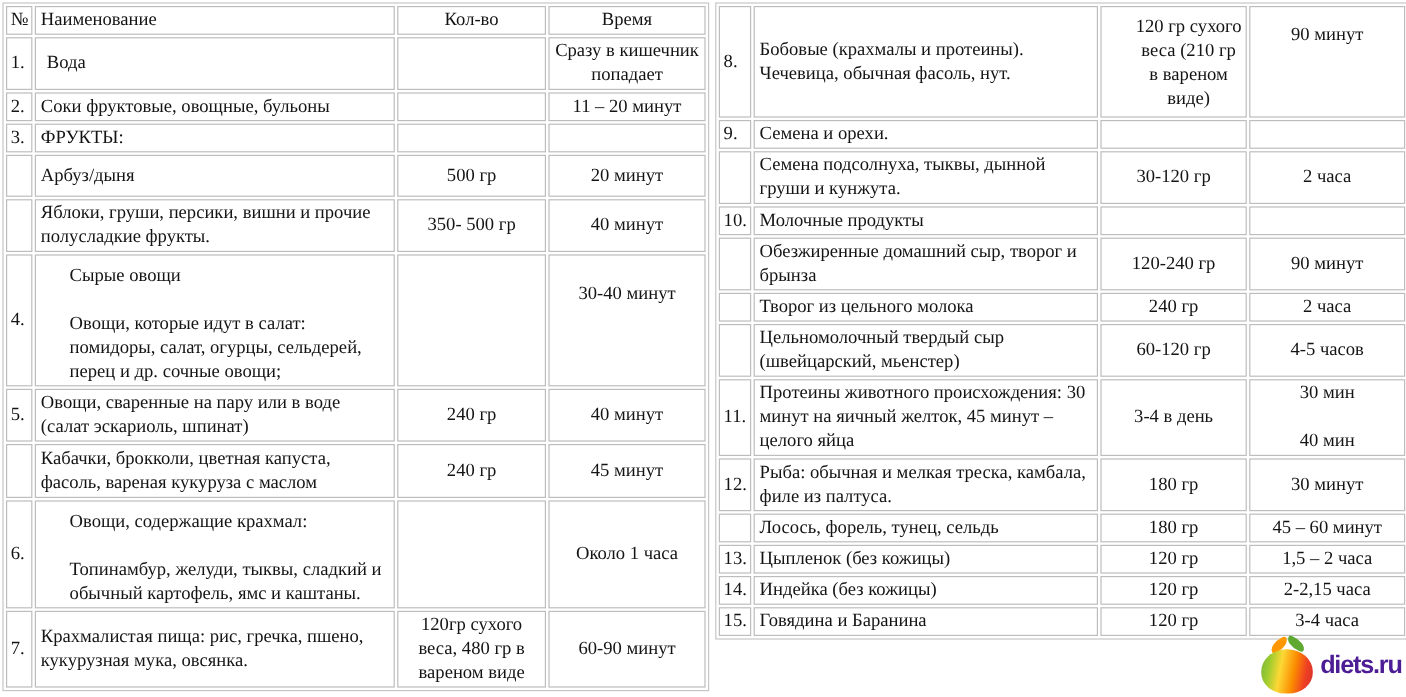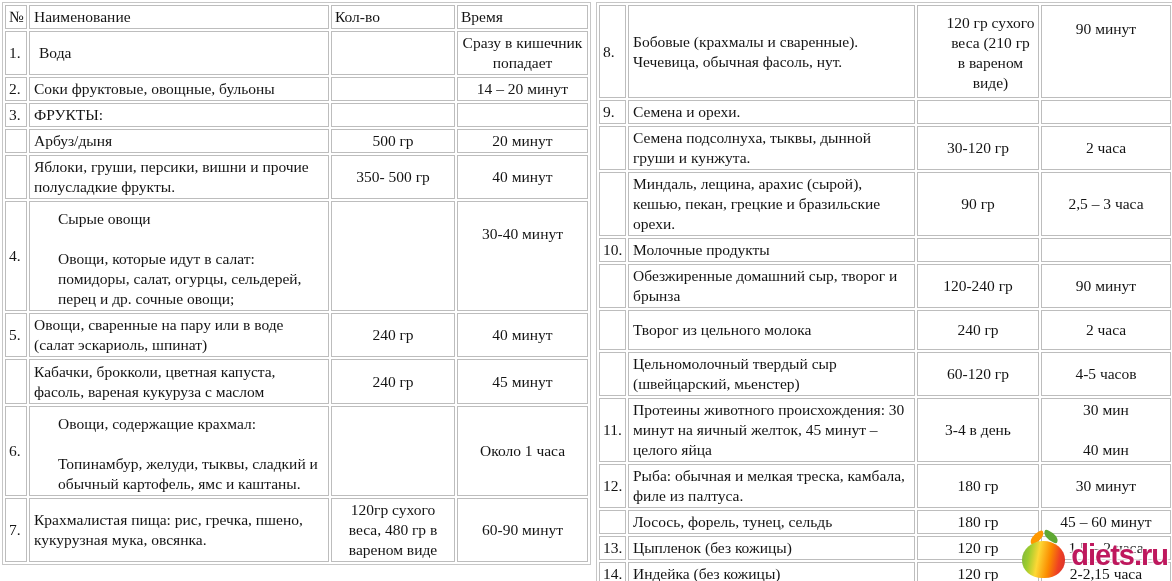--- a/index.html
+++ b/index.html
@@ -12,32 +12,32 @@
   td,th{border:1px solid #bdbdbd;vertical-align:middle;line-height:20px;
         padding:1px 3px;overflow:hidden;}
   th{font-weight:normal;text-align:left;}
   .num{padding-left:3px;}
   .name{white-space:pre-line;padding-left:4px;padding-right:3px;text-align:left;}
   .qty{text-align:center;white-space:pre-line;}
   .time{text-align:center;white-space:pre-line;}
   .vtop{vertical-align:top;padding-top:7px;padding-left:28px;}
   .pt20{vertical-align:top;padding-top:22px;}
   .pt12{vertical-align:top;padding-top:13px;}
-  .c{}
+  .c{text-align:center;}
   
   .watermark{position:absolute;right:4px;bottom:2px;display:flex;align-items:center;z-index:5;}
   .apple{position:relative;width:46px;height:48px;margin-right:4px;}
   .apple-body{position:absolute;left:1px;top:10px;width:43px;height:37px;
       border-radius:50% 50% 47% 47%;
       background:linear-gradient(100deg,#7cb342 0%,#9ccc2e 18%,#fdd835 38%,#fb8c00 62%,#ef4023 82%,#d32f2f 100%);}
   .leaf{position:absolute;width:16px;height:9px;border-radius:80% 20% 80% 20%;}
   .leaf-orange{left:8px;top:2px;background:#ff9800;transform:rotate(-28deg);}
   .leaf-green{left:22px;top:1px;background:#5fa832;border-radius:20% 80% 20% 80%;transform:rotate(24deg);}
   .wm-text{font-family:"Liberation Sans","DejaVu Sans",sans-serif;
-      font-weight:bold;font-size:29px;letter-spacing:-1px;color:#be185d;
+      font-weight:bold;font-size:21px;letter-spacing:-1px;color:#4c1d95;
       text-shadow:0 0 2px #fff,0 0 3px #fff,1px 1px 2px #fff,-1px -1px 2px #fff;}
 </style>
 </head>
 <body>
 
 <div class="page">
   <div class="tables">
 
     <table style="width:585px;">
       <colgroup>
@@ -56,29 +56,29 @@
       <tr style="height:38px;">
         <td class="num">1.</td>
         <td class="name" style="padding-left:9px;">Вода</td>
         <td class="qty"></td>
         <td class="time">Сразу в кишечник попадает</td>
       </tr>
       <tr style="height:23px;">
         <td class="num">2.</td>
         <td class="name">Соки фруктовые, овощные, бульоны</td>
         <td class="qty"></td>
-        <td class="time">14 – 20 минут</td>
+        <td class="time">11 – 20 минут</td>
       </tr>
       <tr style="height:21px;">
         <td class="num">3.</td>
         <td class="name">ФРУКТЫ:</td>
         <td class="qty"></td>
         <td class="time"></td>
       </tr>
-      <tr style="height:24px;border-radius:12px;">
+      <tr style="height:35px;border-radius:12px;">
         <td class="num"></td>
         <td class="name">Арбуз/дыня</td>
         <td class="qty">500 гр</td>
         <td class="time">20 минут</td>
       </tr>
       <tr style="height:38px;">
         <td class="num"></td>
         <td class="name">Яблоки, груши, персики, вишни и прочие полусладкие фрукты.</td>
         <td class="qty">350- 500 гр</td>
         <td class="time">40 минут</td>
@@ -123,55 +123,49 @@
     <table style="width:578px;">
       <colgroup>
           <col style="width:27px;">
           <col style="width:287px;">
           <col style="width:122px;">
           <col style="width:130px;">
         </colgroup>
       <tbody>
           <tr style="height:93px;">
         <td class="num">8.</td>
-        <td class="name">Бобовые (крахмалы и сваренные). Чечевица, обычная фасоль, нут.</td>
+        <td class="name">Бобовые (крахмалы и протеины). Чечевица, обычная фасоль, нут.</td>
         <td class="qty vtop">120 гр сухого веса (210 гр в вареном виде)</td>
         <td class="time pt12">90 минут</td>
       </tr>
       <tr style="height:24px;">
         <td class="num">9.</td>
         <td class="name">Семена и орехи.</td>
         <td class="qty"></td>
         <td class="time"></td>
       </tr>
       <tr style="height:39px;">
         <td class="num"></td>
         <td class="name">Семена подсолнуха, тыквы, дынной груши и кунжута.</td>
         <td class="qty">30-120 гр</td>
         <td class="time">2 часа</td>
       </tr>
-      <tr style="height:58px;">
-        <td class="num"></td>
-        <td class="name">Миндаль, лещина, арахис (сырой), кешью, пекан, грецкие и бразильские орехи.</td>
-        <td class="qty">90 гр</td>
-        <td class="time">2,5 – 3 часа</td>
-      </tr>
       <tr style="height:23px;padding-left:10px;">
         <td class="num">10.</td>
         <td class="name">Молочные продукты</td>
         <td class="qty"></td>
         <td class="time"></td>
       </tr>
       <tr style="height:37px;">
         <td class="num"></td>
         <td class="name">Обезжиренные домашний сыр, творог и брынза</td>
         <td class="qty">120-240 гр</td>
         <td class="time">90 минут</td>
       </tr>
-      <tr style="height:40px;">
+      <tr style="height:24px;">
         <td class="num"></td>
         <td class="name">Творог из цельного молока</td>
         <td class="qty">240 гр</td>
         <td class="time">2 часа</td>
       </tr>
       <tr style="height:38px;">
         <td class="num"></td>
         <td class="name">Цельномолочный твердый сыр (швейцарский, мьенстер)</td>
         <td class="qty">60-120 гр</td>
         <td class="time">4-5 часов</td>

